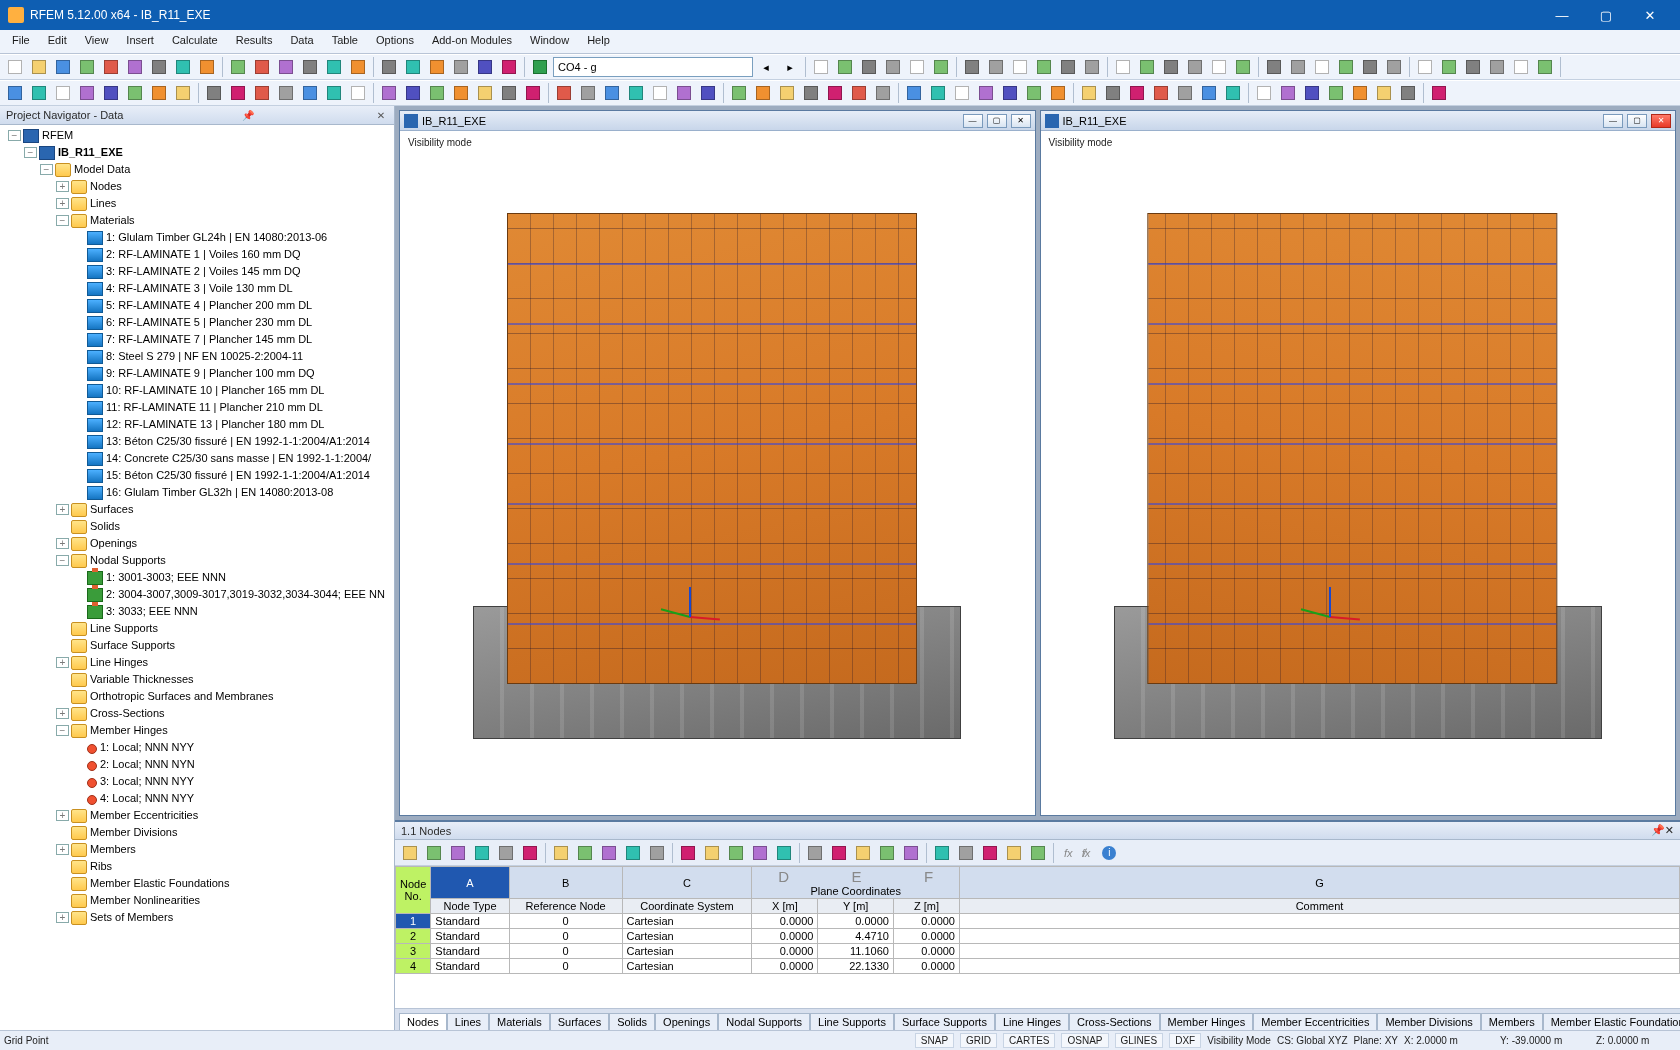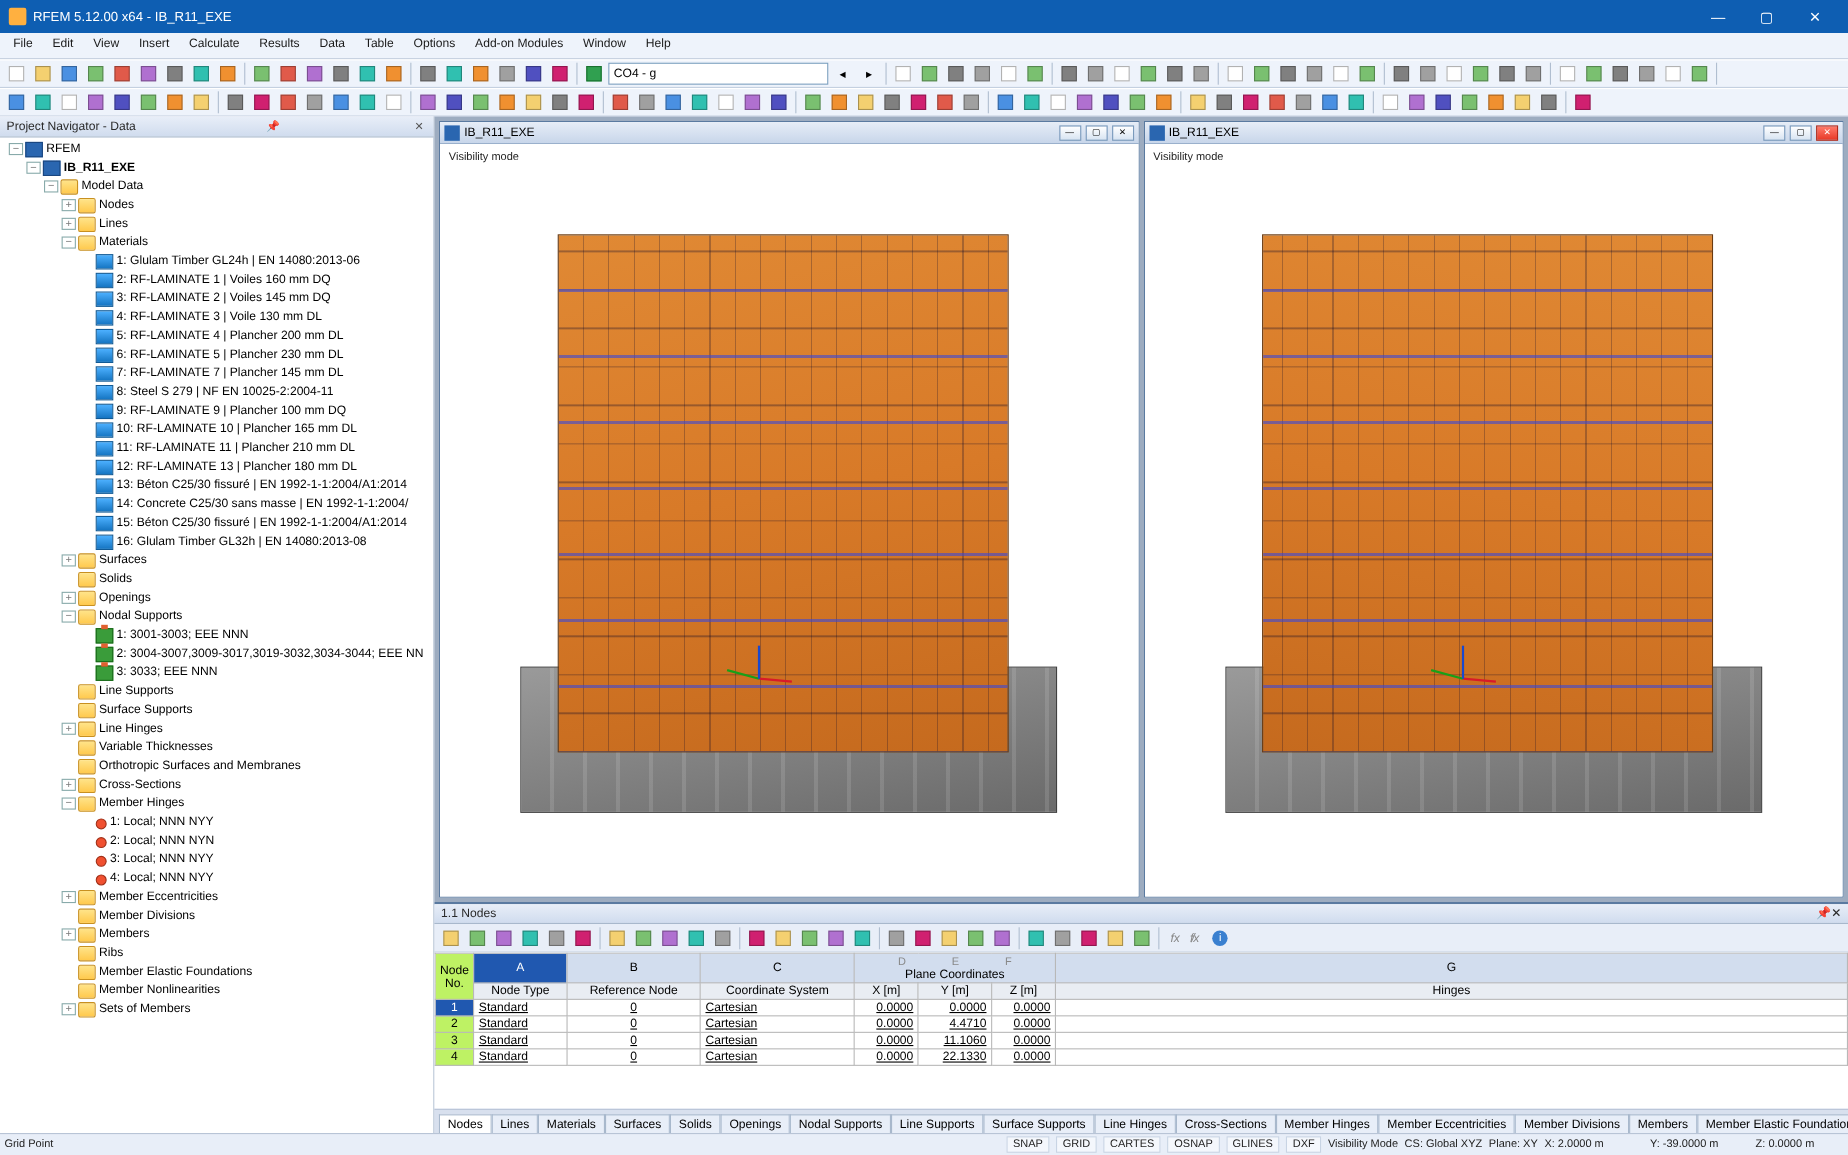--- a/index.html
+++ b/index.html
@@ -57,21 +57,21 @@
 .viewwin .axis .ax.z { background:#1848d0; transform:rotate(-90deg);}
 .tablepanel { height: 210px; background: #eef3fb; border-top: 2px solid #5a7aa0; display: flex; flex-direction: column; }
 .tablepanel .thdr { height: 18px; display: flex; align-items: center; padding: 0 6px; font-size: 11px; color: #2a2a2a; background: linear-gradient(#e8eef8,#d0dcee); border-bottom: 1px solid #a8b8cc;}
 .tablepanel .ttoolbar { height: 26px; display: flex; align-items: center; padding: 0 4px; gap: 2px; background: #e8eef8; border-bottom: 1px solid #c4d0e0; }
 .gridwrap { flex: 1; overflow: auto; background: #fff; }
 table.grid { border-collapse: collapse; width: 100%; font-size: 11px; }
 table.grid th, table.grid td { border: 1px solid #b8b8b8; padding: 1px 4px; height: 15px; }
 table.grid th { background: #e9edf3; font-weight: 400; text-align: center; }
 table.grid th.colhdr { background: #d2ddee; }
 table.grid th.colhdr.sel { background: #2058b0; color: #fff; }
-table.grid td { background: #fff; text-align: right; text-decoration: underline; }
+table.grid td { background: #fff; text-align: right; }
 table.grid td.lt { text-align: left; }
 table.grid td.ct { text-align: center; }
 table.grid th.rownum { background: #bef264; width: 34px; font-weight: 400; }
 table.grid th.rownum.sel { background: #2058b0; color: #fff; }
 .bottomtabs { height: 22px; display: flex; align-items: flex-end; padding: 0 4px; background: #d8e0ee; border-top: 1px solid #b8c4d6; gap:0; overflow:hidden;}
 .bottomtabs .bt { padding: 2px 7px; font-size: 11px; background: #e8eef8; border: 1px solid #a8b8cc; border-bottom: none; cursor: pointer; white-space: nowrap; }
 .bottomtabs .bt.active { background: #fff; font-weight: 400; }
 .statusbar { height: 20px; background: #e8eef8; border-top: 1px solid #b8c4d6; display: flex; align-items: center; font-size: 10px; color: #222; padding: 0 4px; gap: 6px; }
 .statusbar .sitem { border: 1px solid #c8d4e4; padding: 1px 5px; background: #f4f7fc; }
 .statusbar .spacer { flex: 1; }
@@ -862,33 +862,33 @@
         </div>
       <div class="gridwrap">
         <table class="grid">
           <thead>
             <tr>
               <th class="rownum" rowspan="2"><span>Node
 No.</span></th>
               <th class="colhdr sel">A</th>
               <th class="colhdr">B</th>
               <th class="colhdr">C</th>
-              <th class="colhdr" colspan="3"><span style="font-size:10px;color:#888">D&nbsp;&nbsp;&nbsp;&nbsp;&nbsp;&nbsp;&nbsp;&nbsp;&nbsp;&nbsp;&nbsp;&nbsp;&nbsp;&nbsp;&nbsp;E&nbsp;&nbsp;&nbsp;&nbsp;&nbsp;&nbsp;&nbsp;&nbsp;&nbsp;&nbsp;&nbsp;&nbsp;&nbsp;&nbsp;&nbsp;F</span><br><span>Plane Coordinates</span></th>
+              <th class="colhdr" colspan="3"><span style="font-size:15px;color:#888">D&nbsp;&nbsp;&nbsp;&nbsp;&nbsp;&nbsp;&nbsp;&nbsp;&nbsp;&nbsp;&nbsp;&nbsp;&nbsp;&nbsp;&nbsp;E&nbsp;&nbsp;&nbsp;&nbsp;&nbsp;&nbsp;&nbsp;&nbsp;&nbsp;&nbsp;&nbsp;&nbsp;&nbsp;&nbsp;&nbsp;F</span><br><span>Plane Coordinates</span></th>
               <th class="colhdr" style="width:720px">G</th>
             </tr>
             <tr>
               <th>Node Type</th>
               <th>Reference
 Node</th>
               <th>Coordinate
 System</th>
               <th>X [m]</th>
               <th>Y [m]</th>
               <th>Z [m]</th>
-              <th>Hinges</th>
+              <th>Comment</th>
             </tr>
           </thead>
           <tbody id="gridbody">
               <tr>
                 <th class="rownum sel">1</th>
                 <td class="lt">Standard</td>
                 <td class="ct">0</td>
                 <td class="lt">Cartesian</td>
                 <td>0.0000</td>
                 <td>0.0000</td>

